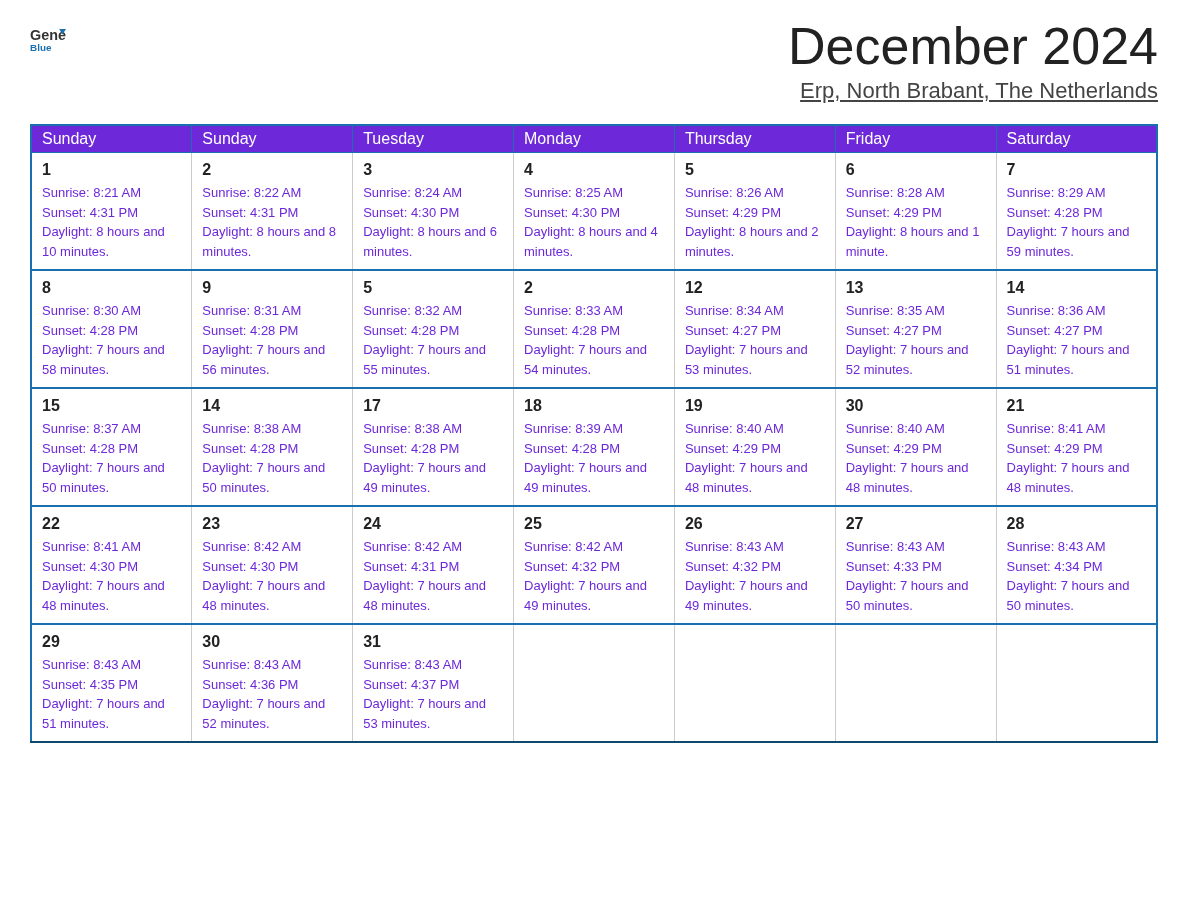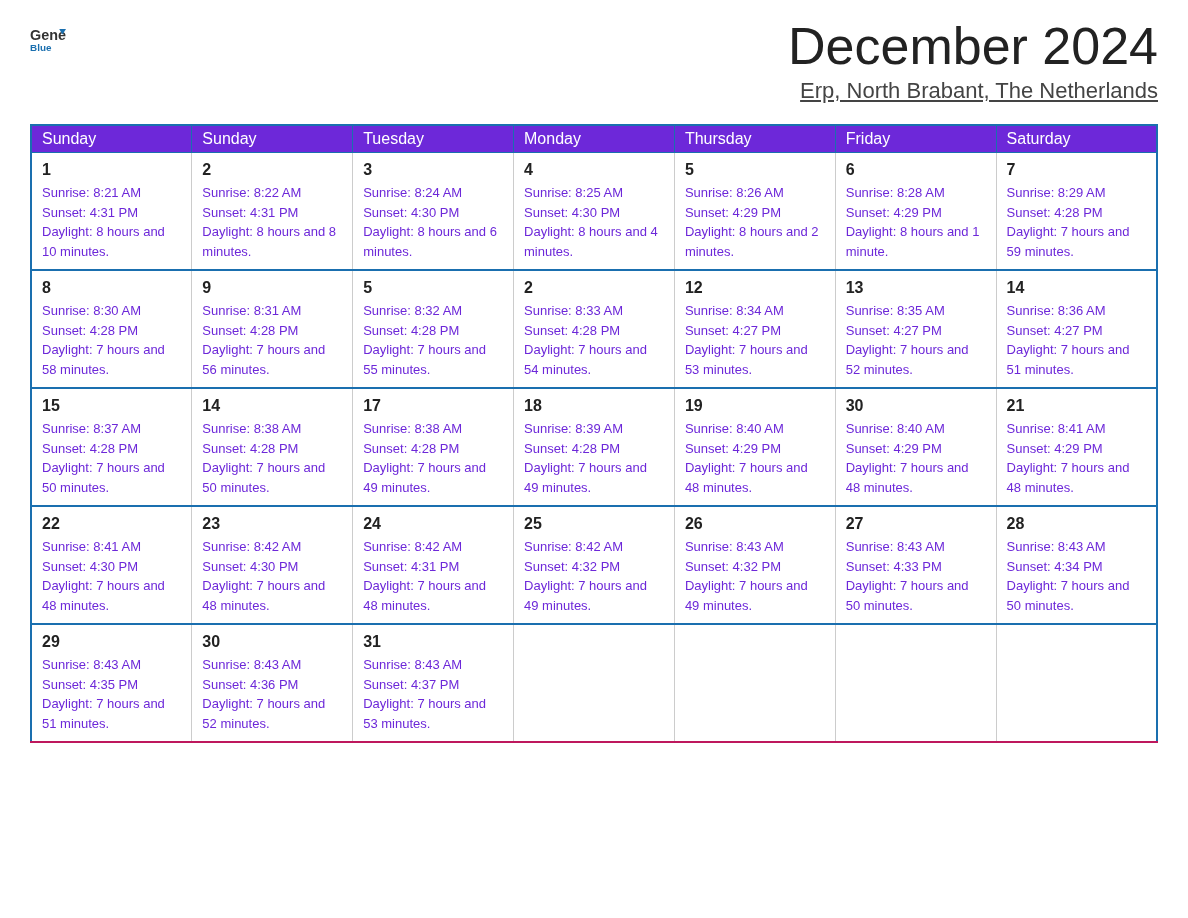--- a/index.html
+++ b/index.html
@@ -59,21 +59,21 @@
       vertical-align: top;
       padding: 8px 10px;
       border: 1px solid #ccc;
       border-bottom: 2px solid #1a6faf;
       font-size: 13px;
       color: #333;
       width: calc(100% / 7);
       min-height: 90px;
     }
     .calendar-table tr:last-child td {
-      border-bottom: 2px solid #be185d;
+      border-bottom: 2px solid #0c4a6e;
       margin-left: 35px;
     }
     .day-number {
       font-size: 16px;
       font-weight: bold;
       color: #222;
       display: block;
       margin-bottom: 4px;
     }
     .day-info {

